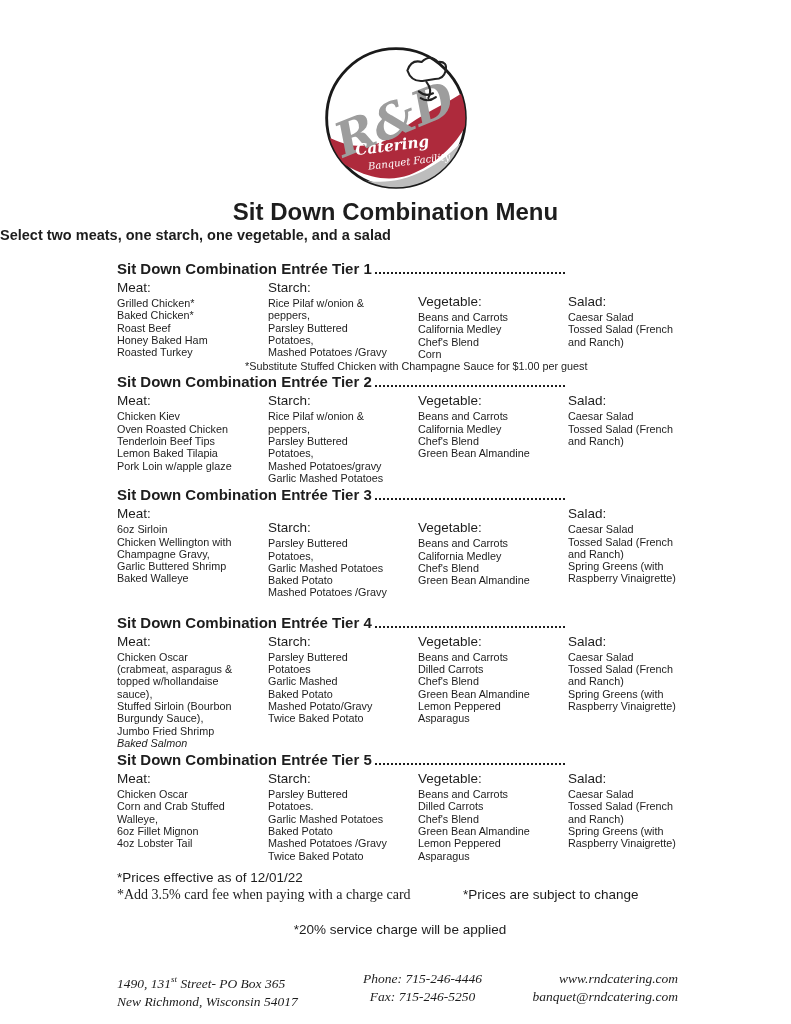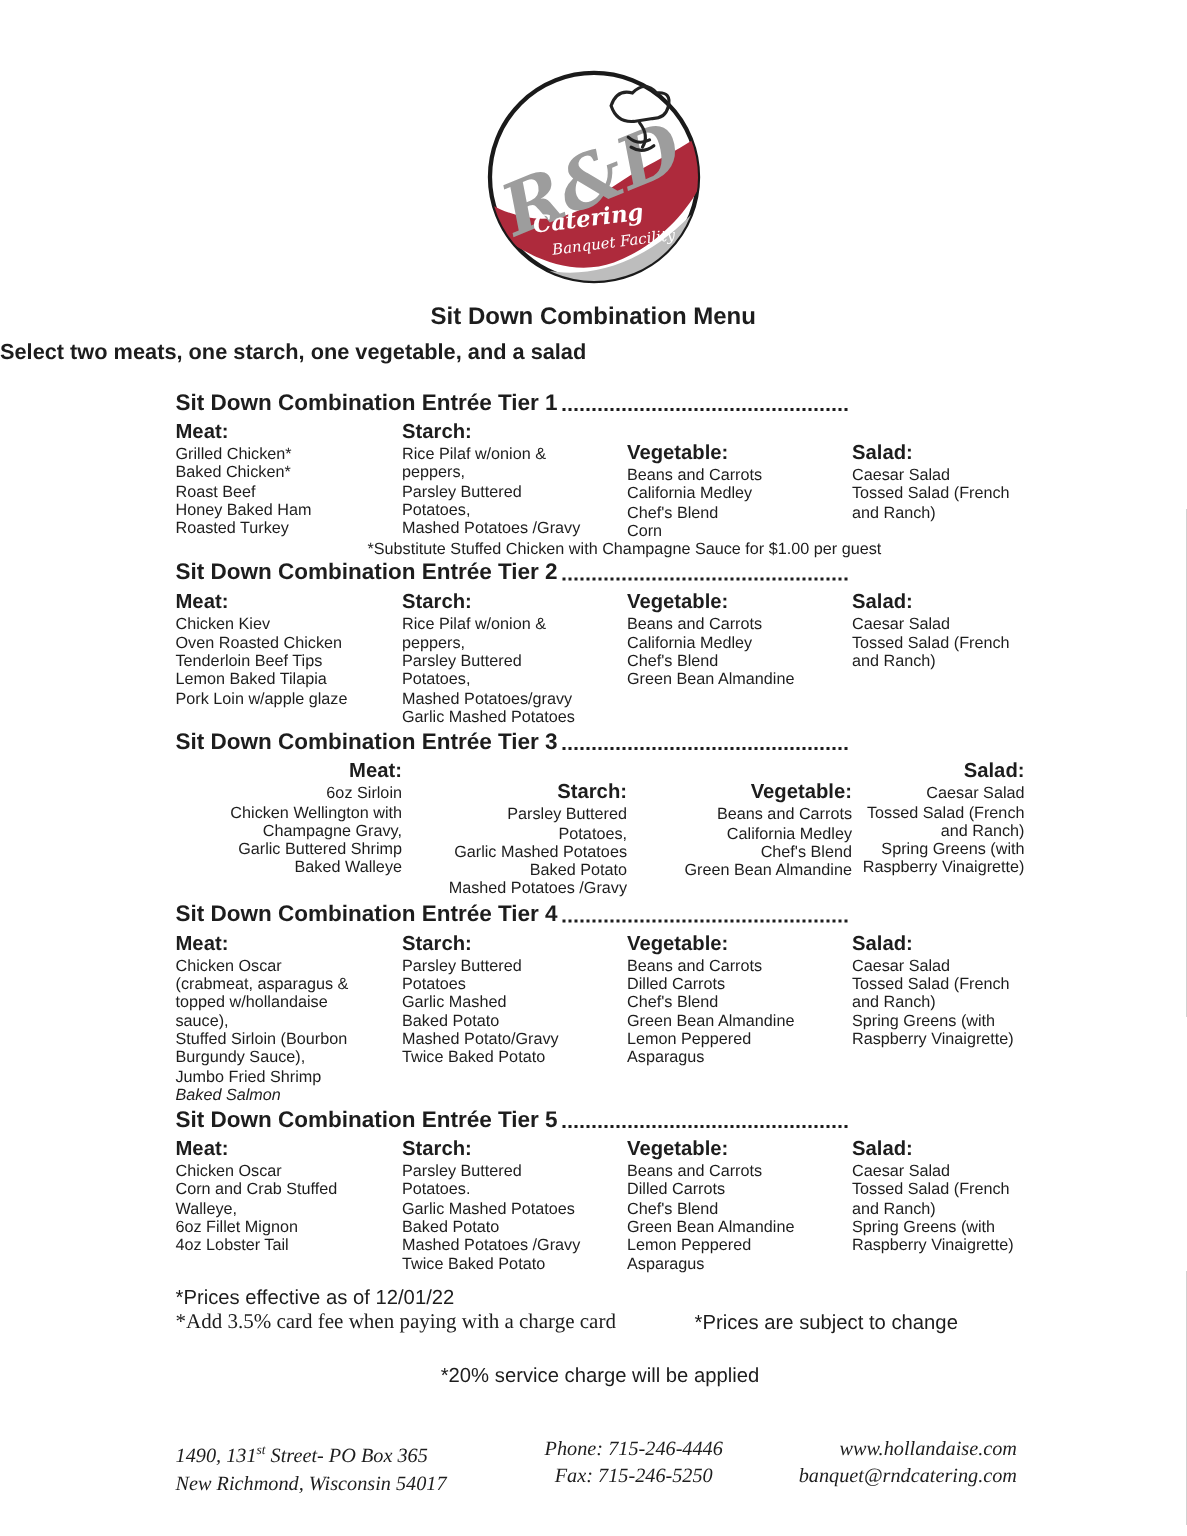--- a/index.html
+++ b/index.html
@@ -2,34 +2,34 @@
 <html><head>
 <meta charset="utf-8">
 <style>
   * { margin:0; padding:0; box-sizing:border-box; }
   body { background:#888; }
   .page {
     width:791px; height:1024px; margin:0 auto; background:#ffffff;
     font-family:"Liberation Sans", sans-serif; color:#1d1d1d; overflow:hidden;
   }
   .logo-row { display:flex; justify-content:center; padding-top:42px; }
-  .page-title { text-align:center; font-size:16px; font-weight:bold; line-height:24px; margin-top:6px; }
+  .page-title { text-align:center; font-size:24px; font-weight:bold; line-height:24px; margin-top:6px; }
   .page-subtitle { text-align:left; font-size:14.5px; font-weight:bold; line-height:18px; margin-top:2px; }
   .menu { margin:16px 0 0 117px; width:566px; }
   .tier-heading { display:flex; width:448px; font-size:15px; font-weight:bold; line-height:17px; margin-bottom:3px; }
   .leader { flex:1; border-bottom:2px dotted #1d1d1d; margin:0 0 3px 3px; }
   .cols { display:grid; grid-template-columns:151px 150px 150px 115px; align-items:start; }
-  .col-header { font-size:13.5px; font-weight:bold; line-height:15px; margin-bottom:2px; }
+  .col-header { font-size:13.5px; font-weight:normal; line-height:15px; margin-bottom:2px; }
   .item-line { font-size:10.8px; line-height:12.3px; white-space:nowrap; }
   .item-line.italic { font-style:italic; }
   .shift { margin-top:14px; }
   .tier-note { font-size:10.8px; line-height:12.3px; margin-left:128px; }
   .tier-1 { margin-bottom:1px; }
   .tier-2 { margin-bottom:2px; }
-  .tier-3 { margin-bottom:2px;text-align:right; }
+  .tier-3 { margin-bottom:15px; }
   .tier-4 { margin-bottom:2px; }
   .tier-5 { margin-bottom:0; }
   .notes { margin-top:7px; width:566px; }
   .notes-row { display:flex; font-size:13.5px; line-height:17px; }
   .note-left { width:346px; }
   .note-left.serif { font-family:"Liberation Serif", serif; font-size:14px; }
   .note-center { text-align:center; margin-top:18px; font-size:13.5px; line-height:17px; width:566px; }
   .footer { margin:32px 0 0 117px; width:561px; display:flex;
     font-family:"Liberation Serif", serif; font-style:italic; font-size:13.5px; line-height:18.5px; }
   .footer-address { width:225px;font-style:italic; }
@@ -334,18 +334,18 @@
   <div class="footer">
     <div class="footer-address">
       <div><span>1490, 131</span><sup>st</sup><span> Street- PO Box 365</span></div>
       <div>New Richmond, Wisconsin 54017</div>
     </div>
     <div class="footer-phone">
       <div>Phone: 715-246-4446</div>
       <div>Fax: 715-246-5250</div>
     </div>
     <div class="footer-web">
-      <div>www.hollandaise.com</div>
+      <div>www.rndcatering.com</div>
       <div>banquet@rndcatering.com</div>
     </div>
   </div>
 
 </div>
 
 </body></html>

